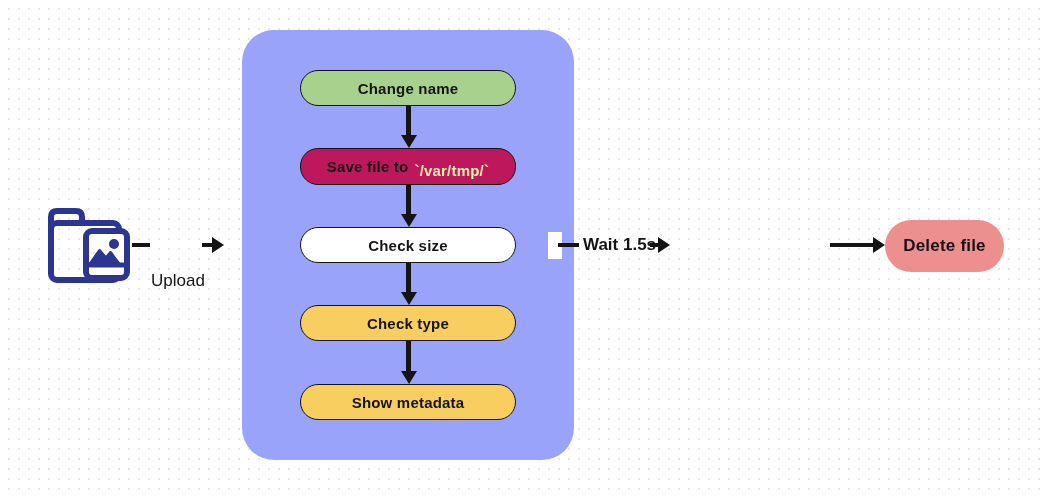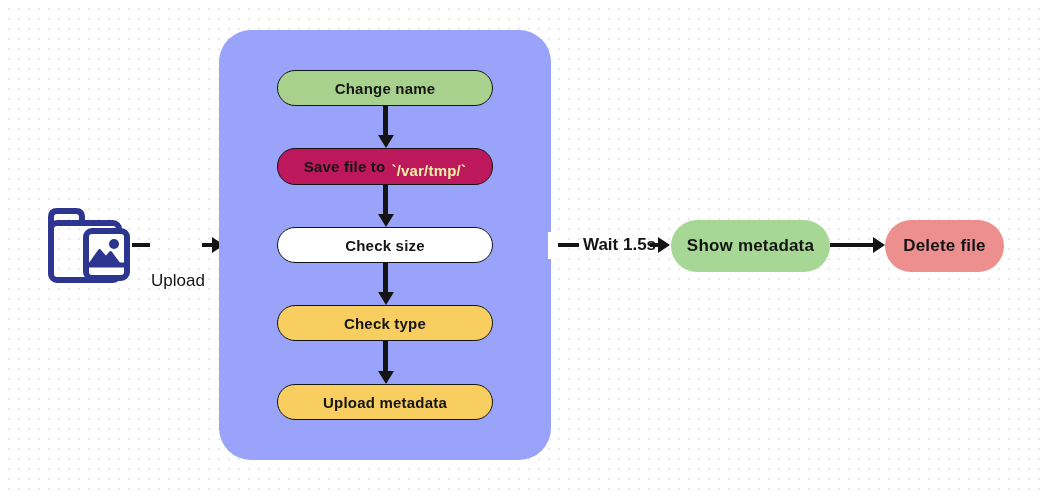--- a/index.html
+++ b/index.html
@@ -66,21 +66,21 @@
   }
   .edge-label.bold { font-weight: bold; }
 
   .upload-line  { left: 132px; top: 243px; width: 18px; }
   .upload-label { left: 151px; top: 234px; margin-top: 36px; }
   .upload-arrow { left: 202px; top: 243px; width: 10px; }
 
   
   .pipeline {
     position: absolute;
-    left: 219px; top: 30px;
+    left: 242px; top: 30px;
     width: 332px; height: 430px;
     border-radius: 32px;
     background: #99a3fa;
   }
   .step {
     position: absolute;
     left: 58px;
     width: 216px; height: 36px;
     box-sizing: border-box;
     border: 1.6px solid #141414;
@@ -164,32 +164,29 @@
       <span>Check size</span>
     </div>
     <div class="varrow a3"></div>
 
     <div class="step s4" style="background-color: rgb(248, 206, 96);">
       <span>Check type</span>
     </div>
     <div class="varrow a4"></div>
 
     <div class="step s5" style="background-color: rgb(248, 206, 96);">
-      <span>Upload metadata</span>
+      <span>Show metadata</span>
     </div>
   </div>
 
   <div class="wait-mask"></div>
   <div class="hline wait-line"></div>
   <span class="edge-label bold wait-label">Wait 1.5s</span>
   <div class="hline harrow wait-arrow"></div>
 
-  <div class="plain-node show-metadata" style="background-color: rgb(167, 215, 148);">
-    <span>Show metadata</span>
-  </div>
 
   <div class="hline harrow mid-arrow"></div>
 
   <div class="plain-node delete-file" style="background-color: rgb(238, 143, 143);">
     <span>Delete file</span>
   </div>
 
 </div>
 
 </body></html>

